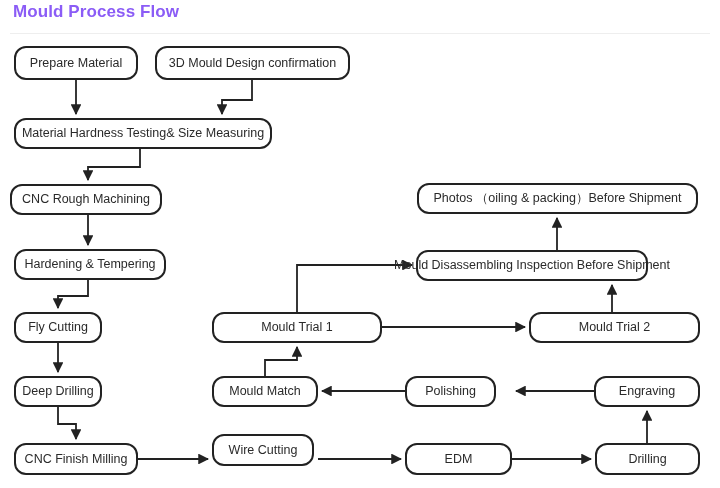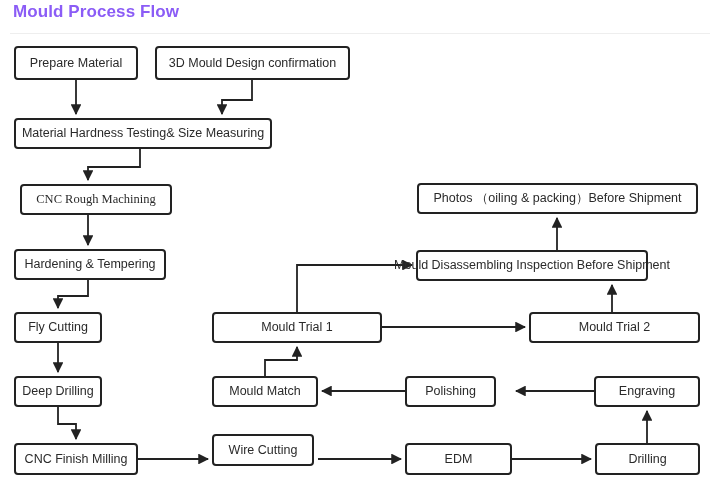--- a/index.html
+++ b/index.html
@@ -41,21 +41,21 @@
     position: absolute;
     left: 0;
     top: 0;
     width: 720px;
     height: 488px;
   }
   .node {
     position: absolute;
     box-sizing: border-box;
     border: 2px solid #222222;
-    border-radius: 4px;
+    border-radius: 12px;
     background: #ffffff;
     display: flex;
     align-items: center;
     justify-content: center;
     font-size: 12.5px;
     color: #2a2a2a;
     text-align: center;
     line-height: 1.15;
     white-space: nowrap;
     padding: 0 22px;
@@ -114,21 +114,21 @@
       <path d="M 557 250 L 557 218"></path>
     </g>
   </svg>
 
   <div class="node" style="left:14px; top:46px; width:124px; height:34px;">Prepare Material</div>
 
   <div class="node" style="left:155px; top:46px; width:195px; height:34px;">3D Mould Design confirmation</div>
 
   <div class="node" style="left:14px; top:118px; width:258px; height:31px;">Material Hardness Testing&amp; Size Measuring</div>
 
-  <div class="node" style="left:20px; top:184px; width:152px; height:31px;font-family:Liberation Serif, serif;">CNC Rough Machining</div>
+  <div class="node" style="left:10px; top:184px; width:152px; height:31px;">CNC Rough Machining</div>
 
   <div class="node" style="left:14px; top:312px; width:88px; height:31px;">Fly Cutting</div>
 
   <div class="node" style="left:14px; top:249px; width:152px; height:31px;">Hardening &amp; Tempering</div>
 
   <div class="node" style="left:14px; top:376px; width:88px; height:31px;">Deep Drilling</div>
 
   <div class="node" style="left:14px; top:443px; width:124px; height:32px;">CNC Finish Milling</div>
 
   <div class="node" style="left:212px; top:434px; width:102px; height:32px;">Wire Cutting</div>

